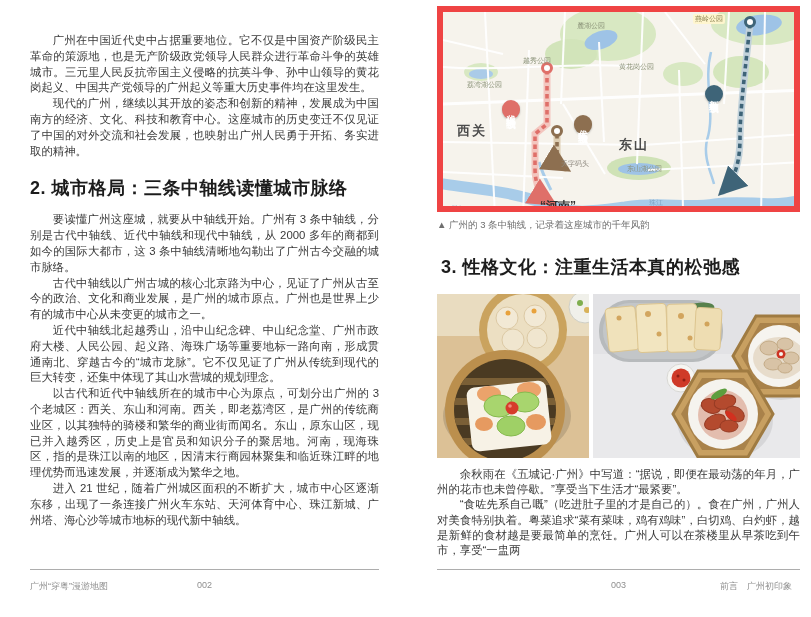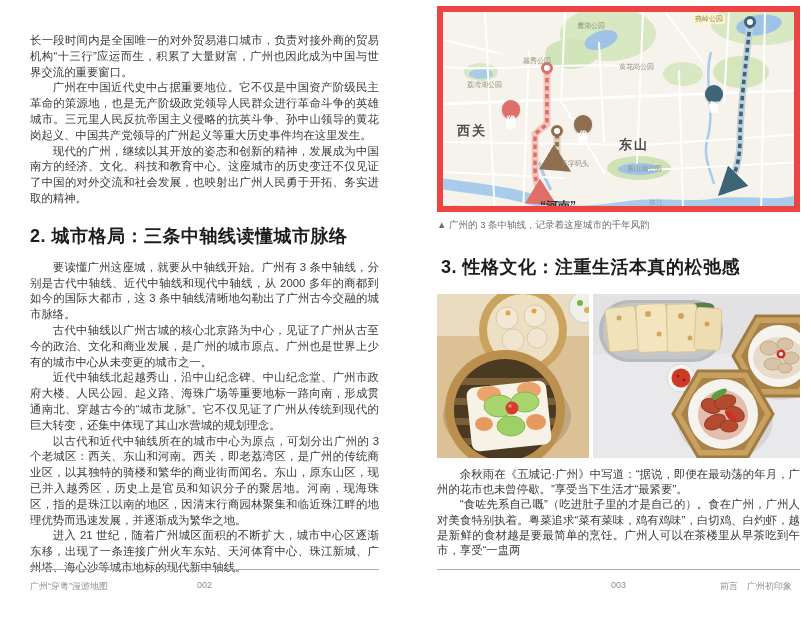--- a/index.html
+++ b/index.html
@@ -51,21 +51,20 @@
   #photo-right{width:207px;height:164px;}
 
   #right-paras{position:absolute;left:0;top:467px;width:363px;}
   #right-paras p{line-height:15.2px;}
 </style>
 </head>
 <body>
 
 <div class="col" id="left-col">
   <div id="left-flow">
-    <p class="body-text">长一段时间内是全国唯一的对外贸易港口城市，负责对接外商的贸易机构“十三行”应运而生，积累了大量财富，广州也因此成为中国与世界交流的重要窗口。</p>
     <p class="body-text indent">广州在中国近代史中占据重要地位。它不仅是中国资产阶级民主革命的策源地，也是无产阶级政党领导人民群众进行革命斗争的英雄城市。三元里人民反抗帝国主义侵略的抗英斗争、孙中山领导的黄花岗起义、中国共产党领导的广州起义等重大历史事件均在这里发生。</p>
     <p class="body-text indent">现代的广州，继续以其开放的姿态和创新的精神，发展成为中国南方的经济、文化、科技和教育中心。这座城市的历史变迁不仅见证了中国的对外交流和社会发展，也映射出广州人民勇于开拓、务实进取的精神。</p>
     <h2 class="section-heading" id="left-heading">2. 城市格局：三条中轴线读懂城市脉络</h2>
     <p class="body-text indent">要读懂广州这座城，就要从中轴线开始。广州有 3 条中轴线，分别是古代中轴线、近代中轴线和现代中轴线，从 2000 多年的商都到如今的国际大都市，这 3 条中轴线清晰地勾勒出了广州古今交融的城市脉络。</p>
     <p class="body-text indent">古代中轴线以广州古城的核心北京路为中心，见证了广州从古至今的政治、文化和商业发展，是广州的城市原点。广州也是世界上少有的城市中心从未变更的城市之一。</p>
     <p class="body-text indent">近代中轴线北起越秀山，沿中山纪念碑、中山纪念堂、广州市政府大楼、人民公园、起义路、海珠广场等重要地标一路向南，形成贯通南北、穿越古今的“城市龙脉”。它不仅见证了广州从传统到现代的巨大转变，还集中体现了其山水营城的规划理念。</p>
     <p class="body-text indent">以古代和近代中轴线所在的城市中心为原点，可划分出广州的 3 个老城区：西关、东山和河南。西关，即老荔湾区，是广州的传统商业区，以其独特的骑楼和繁华的商业街而闻名。东山，原东山区，现已并入越秀区，历史上是官员和知识分子的聚居地。河南，现海珠区，指的是珠江以南的地区，因清末行商园林聚集和临近珠江畔的地理优势而迅速发展，并逐渐成为繁华之地。</p>
     <p class="body-text indent">进入 21 世纪，随着广州城区面积的不断扩大，城市中心区逐渐东移，出现了一条连接广州火车东站、天河体育中心、珠江新城、广州塔、海心沙等城市地标的现代新中轴线。</p>
   </div>
   <div class="divider"></div>

